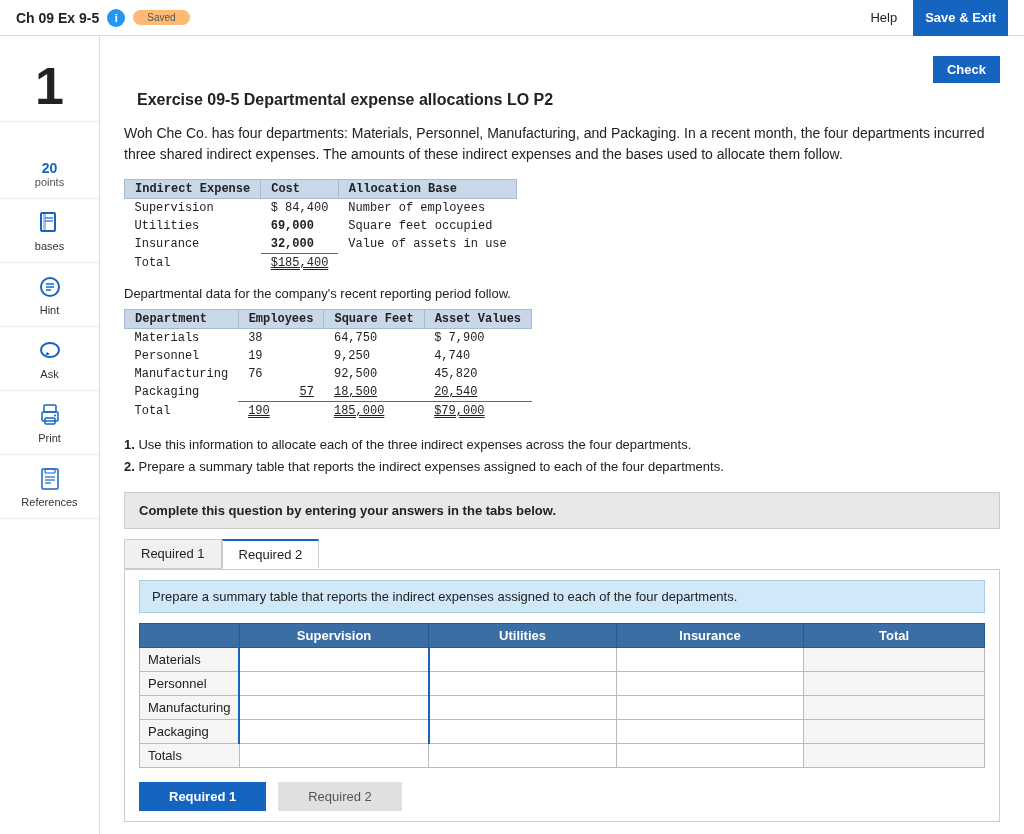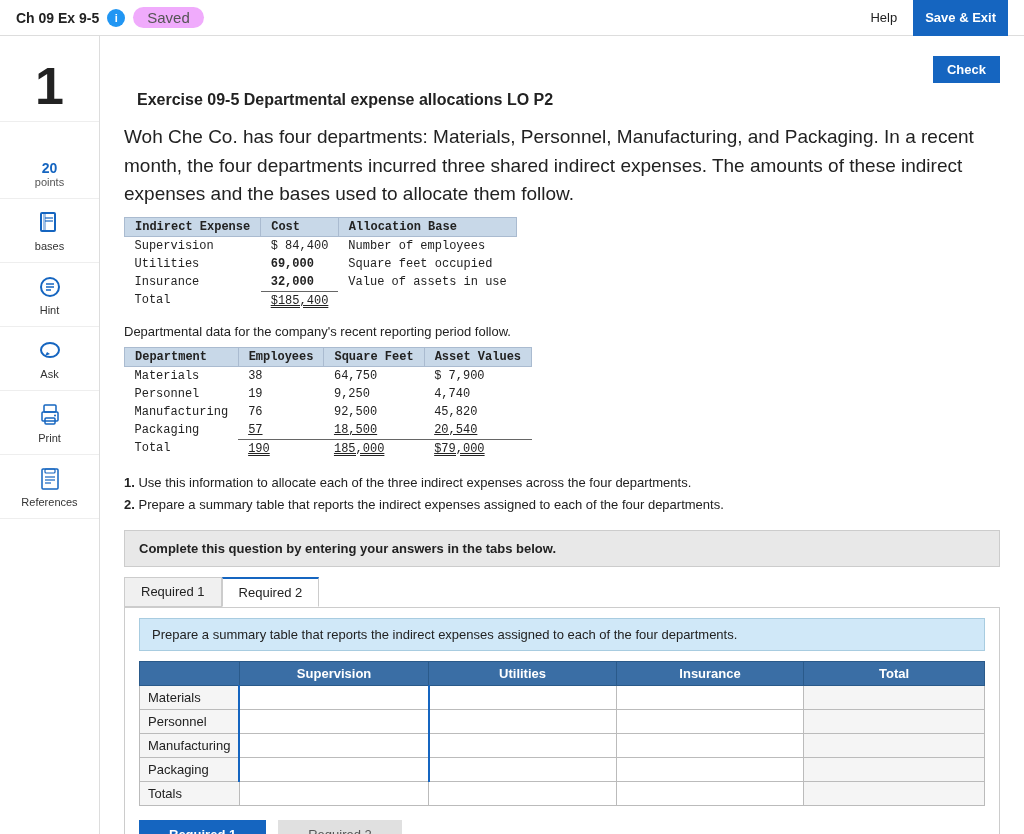--- a/index.html
+++ b/index.html
@@ -20,24 +20,24 @@
     .header-title { font-weight: bold; font-size: 14px; }
     .info-badge {
       background: #2196F3;
       color: white;
       border-radius: 50%;
       width: 18px; height: 18px;
       display: flex; align-items: center; justify-content: center;
       font-size: 11px; font-weight: bold; cursor: pointer;
     }
     .saved-badge {
-      background: #f0abfc;
+      background: #fdba74;
       border-radius: 12px;
       padding: 2px 14px;
-      font-size: 15px;
+      font-size: 10px;
       color: #555;
     }
     .header-right { display: flex; align-items: center; gap: 16px; }
     .help-link { color: #222; text-decoration: none; font-size: 13px; cursor: pointer; }
     .save-exit-btn {
       background: #1565C0;
       color: white;
       border: none;
       padding: 19px 12px;
       font-size: 13px;
@@ -106,23 +106,23 @@
     }
 
     .exercise-title {
       font-size: 16px;
       font-weight: bold;
       margin-bottom: 14px;
       margin-left: 13px;
     }
 
     .description {
-      font-size: 19px;
+      font-size: 14px;
       line-height: 1.5;
-      margin-bottom: 8px;
+      margin-bottom: 14px;
     }
 
     
     .data-table-wrapper {
       margin-bottom: 14px;
     }
     .data-table {
       border-collapse: collapse;
       font-size: 12px;
       font-family: 'Courier New', monospace;
@@ -402,21 +402,21 @@
             <td>4,740</td>
           </tr>
           <tr>
             <td>Manufacturing</td>
             <td>76</td>
             <td>92,500</td>
             <td>45,820</td>
           </tr>
           <tr>
             <td>Packaging</td>
-            <td style="border-bottom:1px solid #666;"><span style="text-decoration:underline;">57</span></td>
+            <td style="border-bottom:1px solid #666;text-align:right;"><span style="text-decoration:underline;">57</span></td>
             <td style="border-bottom:1px solid #666;"><span style="text-decoration:underline;">18,500</span></td>
             <td style="border-bottom:1px solid #666;"><span style="text-decoration:underline;">20,540</span></td>
           </tr>
           <tr>
             <td>Total</td>
             <td><span style="text-decoration:underline double;">190</span></td>
             <td><span style="text-decoration:underline double;">185,000</span></td>
             <td><span style="text-decoration:underline double;">$79,000</span></td>
           </tr>
         </tbody>

